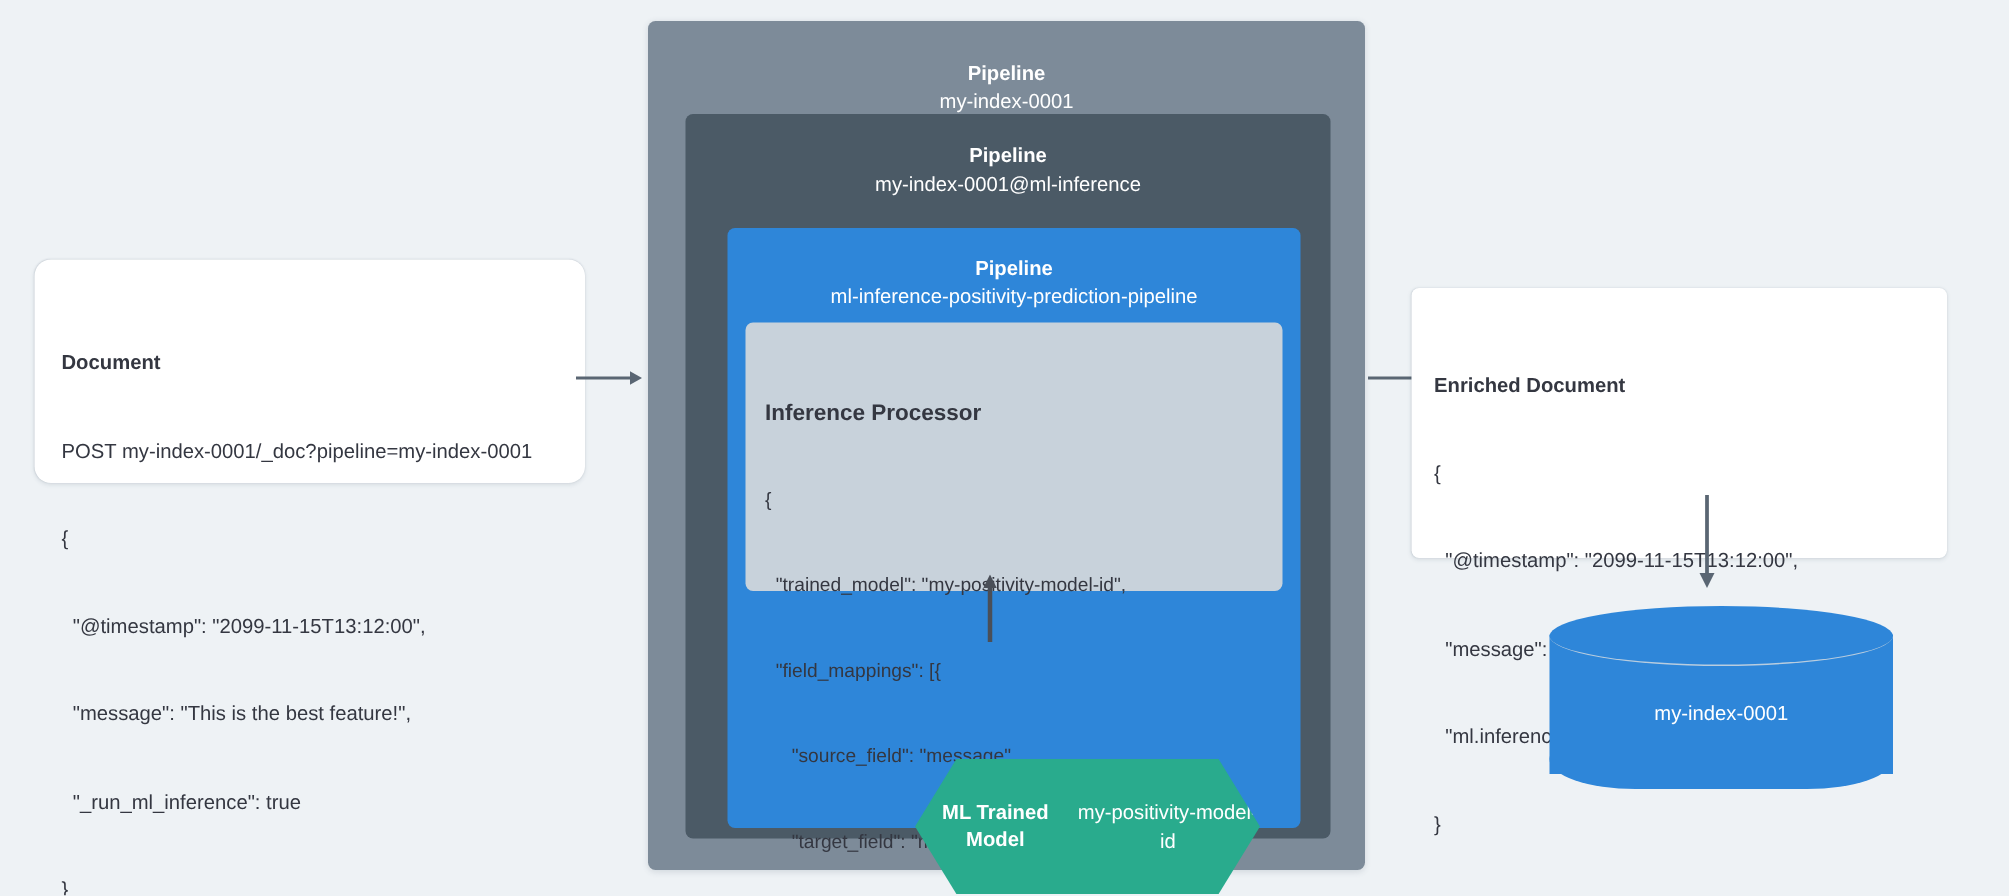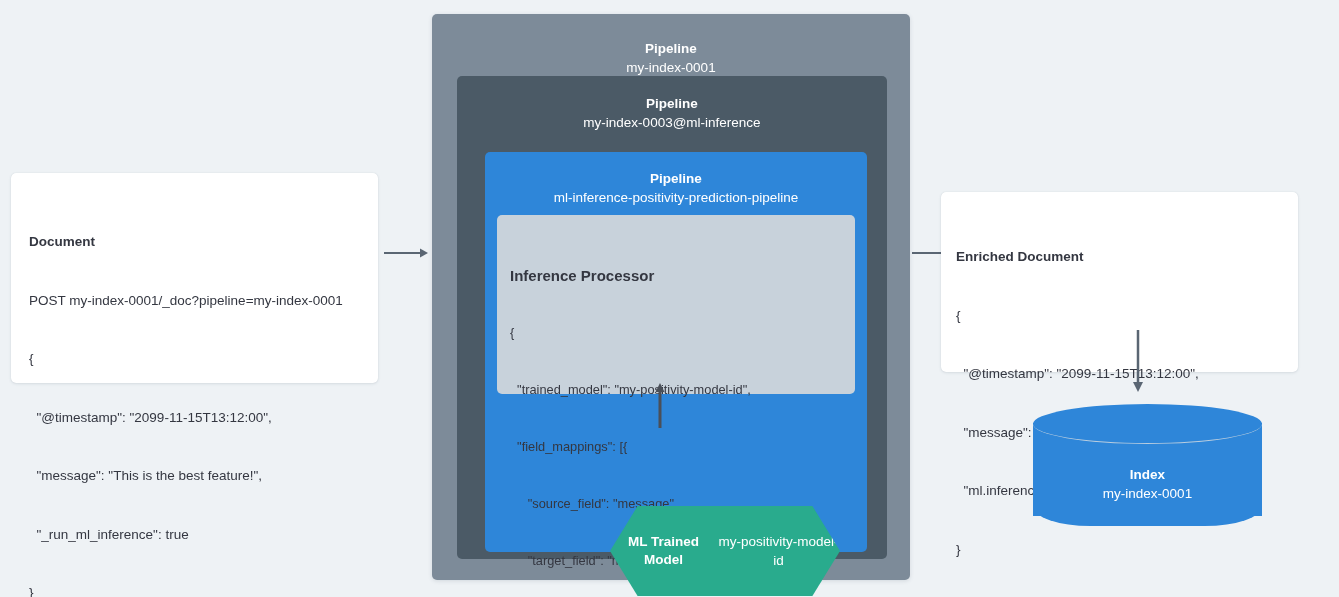--- a/index.html
+++ b/index.html
@@ -33,25 +33,26 @@
     white-space: pre;
   }
   .doc-card .doc-title {
     font-weight: bold;
     font-size: 13.5px;
     line-height: 19.5px;
   }
   .doc-line { font-size: 13.5px; line-height: 19.5px; }
 
   #doc-input {
-    left: 11px;
+    left: 23px;
     top: 173px;
     width: 367px;
-    height: 210px;
+    height: 149px;
     padding: 20px 0 0 18px;
+    border-radius: 11px;
   }
   #doc-output {
     left: 941px;
     top: 192px;
     width: 357px;
     height: 180px;
     padding: 16px 0 0 15px;
   }
 
   
@@ -223,21 +224,21 @@
       <polygon points="36,1.5 44,6 36,10.5" fill="#5a6673"></polygon>
     </svg>
   </div>
 
   <div class="pipe-box" id="pipe-outer">
     <div class="pipe-label-title">Pipeline</div>
     <div class="pipe-label-sub">my-index-0001</div>
 
     <div class="pipe-box" id="pipe-middle">
       <div class="pipe-label-title">Pipeline</div>
-      <div class="pipe-label-sub">my-index-0003@ml-inference</div>
+      <div class="pipe-label-sub">my-index-0001@ml-inference</div>
 
       <div class="pipe-box" id="pipe-inner">
         <div class="pipe-label-title">Pipeline</div>
         <div class="pipe-label-sub">ml-inference-positivity-prediction-pipeline</div>
 
         <div id="processor-box">
           <div class="proc-title">Inference Processor</div>
           <div>{</div>
           <div>  "trained_model": "my-positivity-model-id",</div>
           <div>  "field_mappings": [{</div>
@@ -283,18 +284,17 @@
       <line x1="6" y1="0" x2="6" y2="52" stroke="#5a6673" stroke-width="2.5"></line>
       <polygon points="1,52 6,62 11,52" fill="#5a6673"></polygon>
     </svg>
   </div>
 
   <div id="index-cyl">
     <div class="cyl-bottom"></div>
     <div class="cyl-body"></div>
     <div class="cyl-top"></div>
     <div class="cyl-label">
-      <div class="cyl-title">Index</div>
       <div class="cyl-sub">my-index-0001</div>
     </div>
   </div>
 
 </div>
 
 </body></html>

